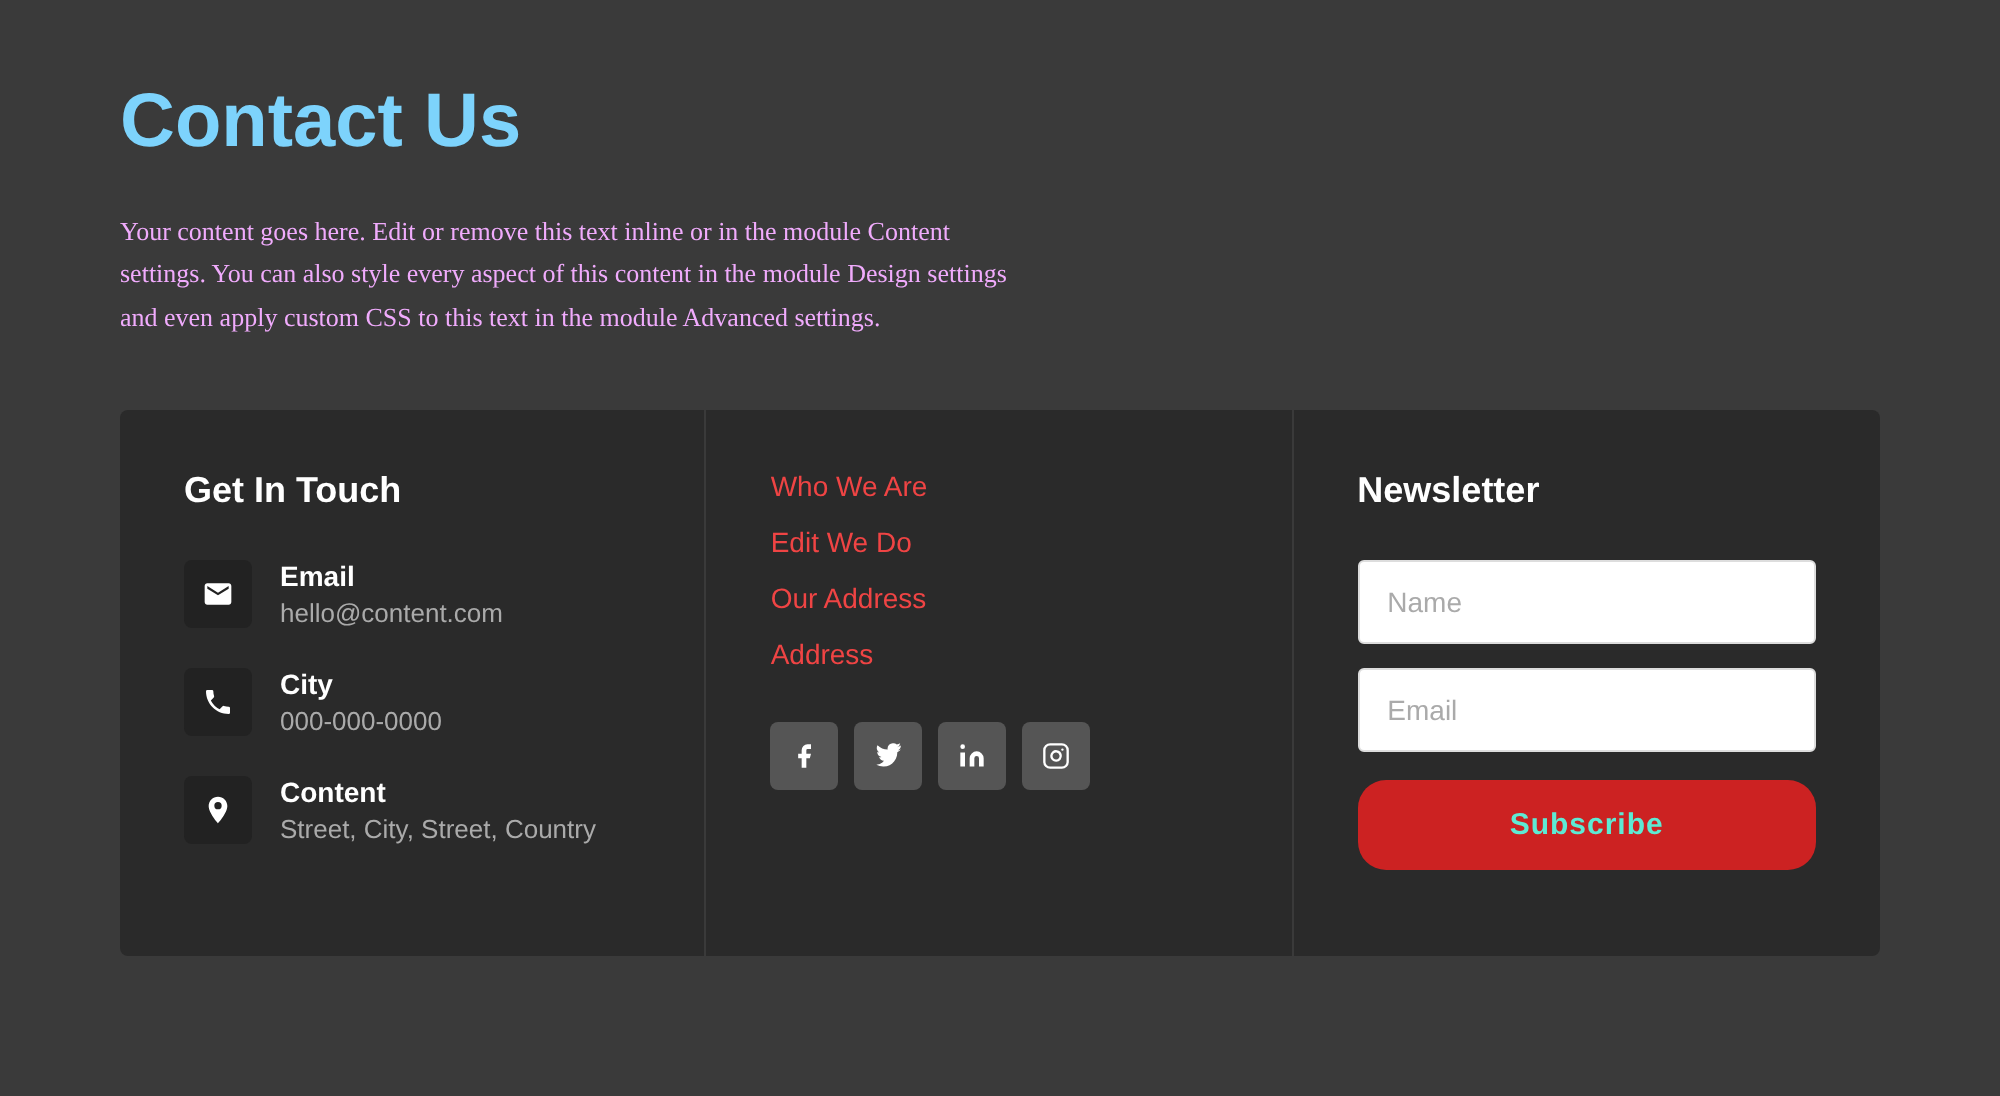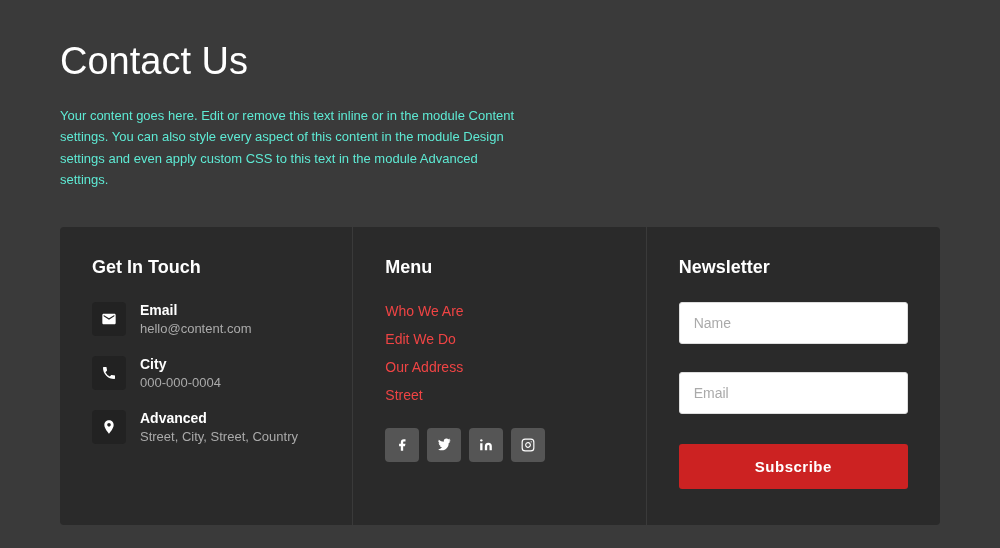--- a/index.html
+++ b/index.html
@@ -10,31 +10,32 @@
       min-height: 548px;
       width: 1000px;
     }
 
     .page-wrapper {
       padding: 40px 60px 40px 60px;
     }
 
     .page-title {
       font-size: 38px;
-      font-weight: 400;
-      color: #ffffff;
+      font-weight: 700;
+      color: #7dd3fc;
       margin-bottom: 22px;
     }
 
     .page-description {
       font-size: 13px;
-      color: #5eead4;
+      color: #f0abfc;
       line-height: 1.65;
       max-width: 460px;
       margin-bottom: 36px;
+      font-family: Liberation Serif, serif;
     }
 
     .footer-grid {
       display: grid;
       grid-template-columns: 1fr 1fr 1fr;
       background-color: #2a2a2a;
       border-radius: 4px;
       overflow: hidden;
     }
 
@@ -127,44 +128,44 @@
     .social-btn svg {
       width: 14px;
       height: 14px;
       fill: #fff;
     }
 
     
     .newsletter-form {
       display: flex;
       flex-direction: column;
-      gap: 28px;
+      gap: 12px;
       align-items: center;
     }
 
     .newsletter-form input {
       background-color: #fff;
       border: 1px solid #ddd;
       border-radius: 3px;
       padding: 12px 14px;
       font-size: 14px;
       color: #555;
       outline: none;
       width: 100%;
     }
 
     .newsletter-form input::placeholder {
       color: #aaa;
     }
 
     .subscribe-btn {
       background-color: #cc2222;
-      color: #ffffff;
+      color: #5eead4;
       border: none;
-      border-radius: 3px;
+      border-radius: 14px;
       padding: 14px;
       font-size: 15px;
       font-weight: 700;
       cursor: pointer;
       letter-spacing: 0.5px;
       width: 100%;
       margin-top: 2px;
     }
   </style>
 </head>
@@ -192,52 +193,51 @@
       </div>
 
       <div class="contact-item">
         <div class="contact-icon-box">
           <svg viewBox="0 0 24 24">
               <path d="M6.62 10.79a15.05 15.05 0 006.59 6.59l2.2-2.2a1 1 0 011.02-.24c1.12.37 2.33.57 3.57.57a1 1 0 011 1V20a1 1 0 01-1 1C10.61 21 3 13.39 3 4a1 1 0 011-1h3.5a1 1 0 011 1c0 1.25.2 2.45.57 3.57a1 1 0 01-.25 1.02l-2.2 2.2z"></path>
             </svg>
         </div>
         <div>
           <div class="contact-label">City</div>
-          <div class="contact-value">000-000-0004</div>
+          <div class="contact-value">000-000-0000</div>
         </div>
       </div>
 
       <div class="contact-item">
         <div class="contact-icon-box">
           <svg viewBox="0 0 24 24">
               <path d="M12 2C8.13 2 5 5.13 5 9c0 5.25 7 13 7 13s7-7.75 7-13c0-3.87-3.13-7-7-7zm0 9.5A2.5 2.5 0 1112 6a2.5 2.5 0 010 5.5z"></path>
             </svg>
         </div>
         <div>
-          <div class="contact-label">Advanced</div>
+          <div class="contact-label">Content</div>
           <div class="contact-value">Street, City, Street, Country</div>
         </div>
       </div>
     </div>
 
     <div class="footer-col">
-      <h2 class="col-title">Menu</h2>
 
       <ul class="menu-links">
         <li>
           <a href="#">Who We Are</a>
         </li>
         <li>
           <a href="#">Edit We Do</a>
         </li>
         <li>
           <a href="#">Our Address</a>
         </li>
         <li>
-          <a href="#">Street</a>
+          <a href="#">Address</a>
         </li>
       </ul>
 
       <div class="social-icons">
         <button class="social-btn" title="Facebook">
           <svg viewBox="0 0 24 24">
               <path d="M18 2h-3a5 5 0 00-5 5v3H7v4h3v8h4v-8h3l1-4h-4V7a1 1 0 011-1h3z"></path>
             </svg>
         </button>
         <button class="social-btn" title="Twitter">

